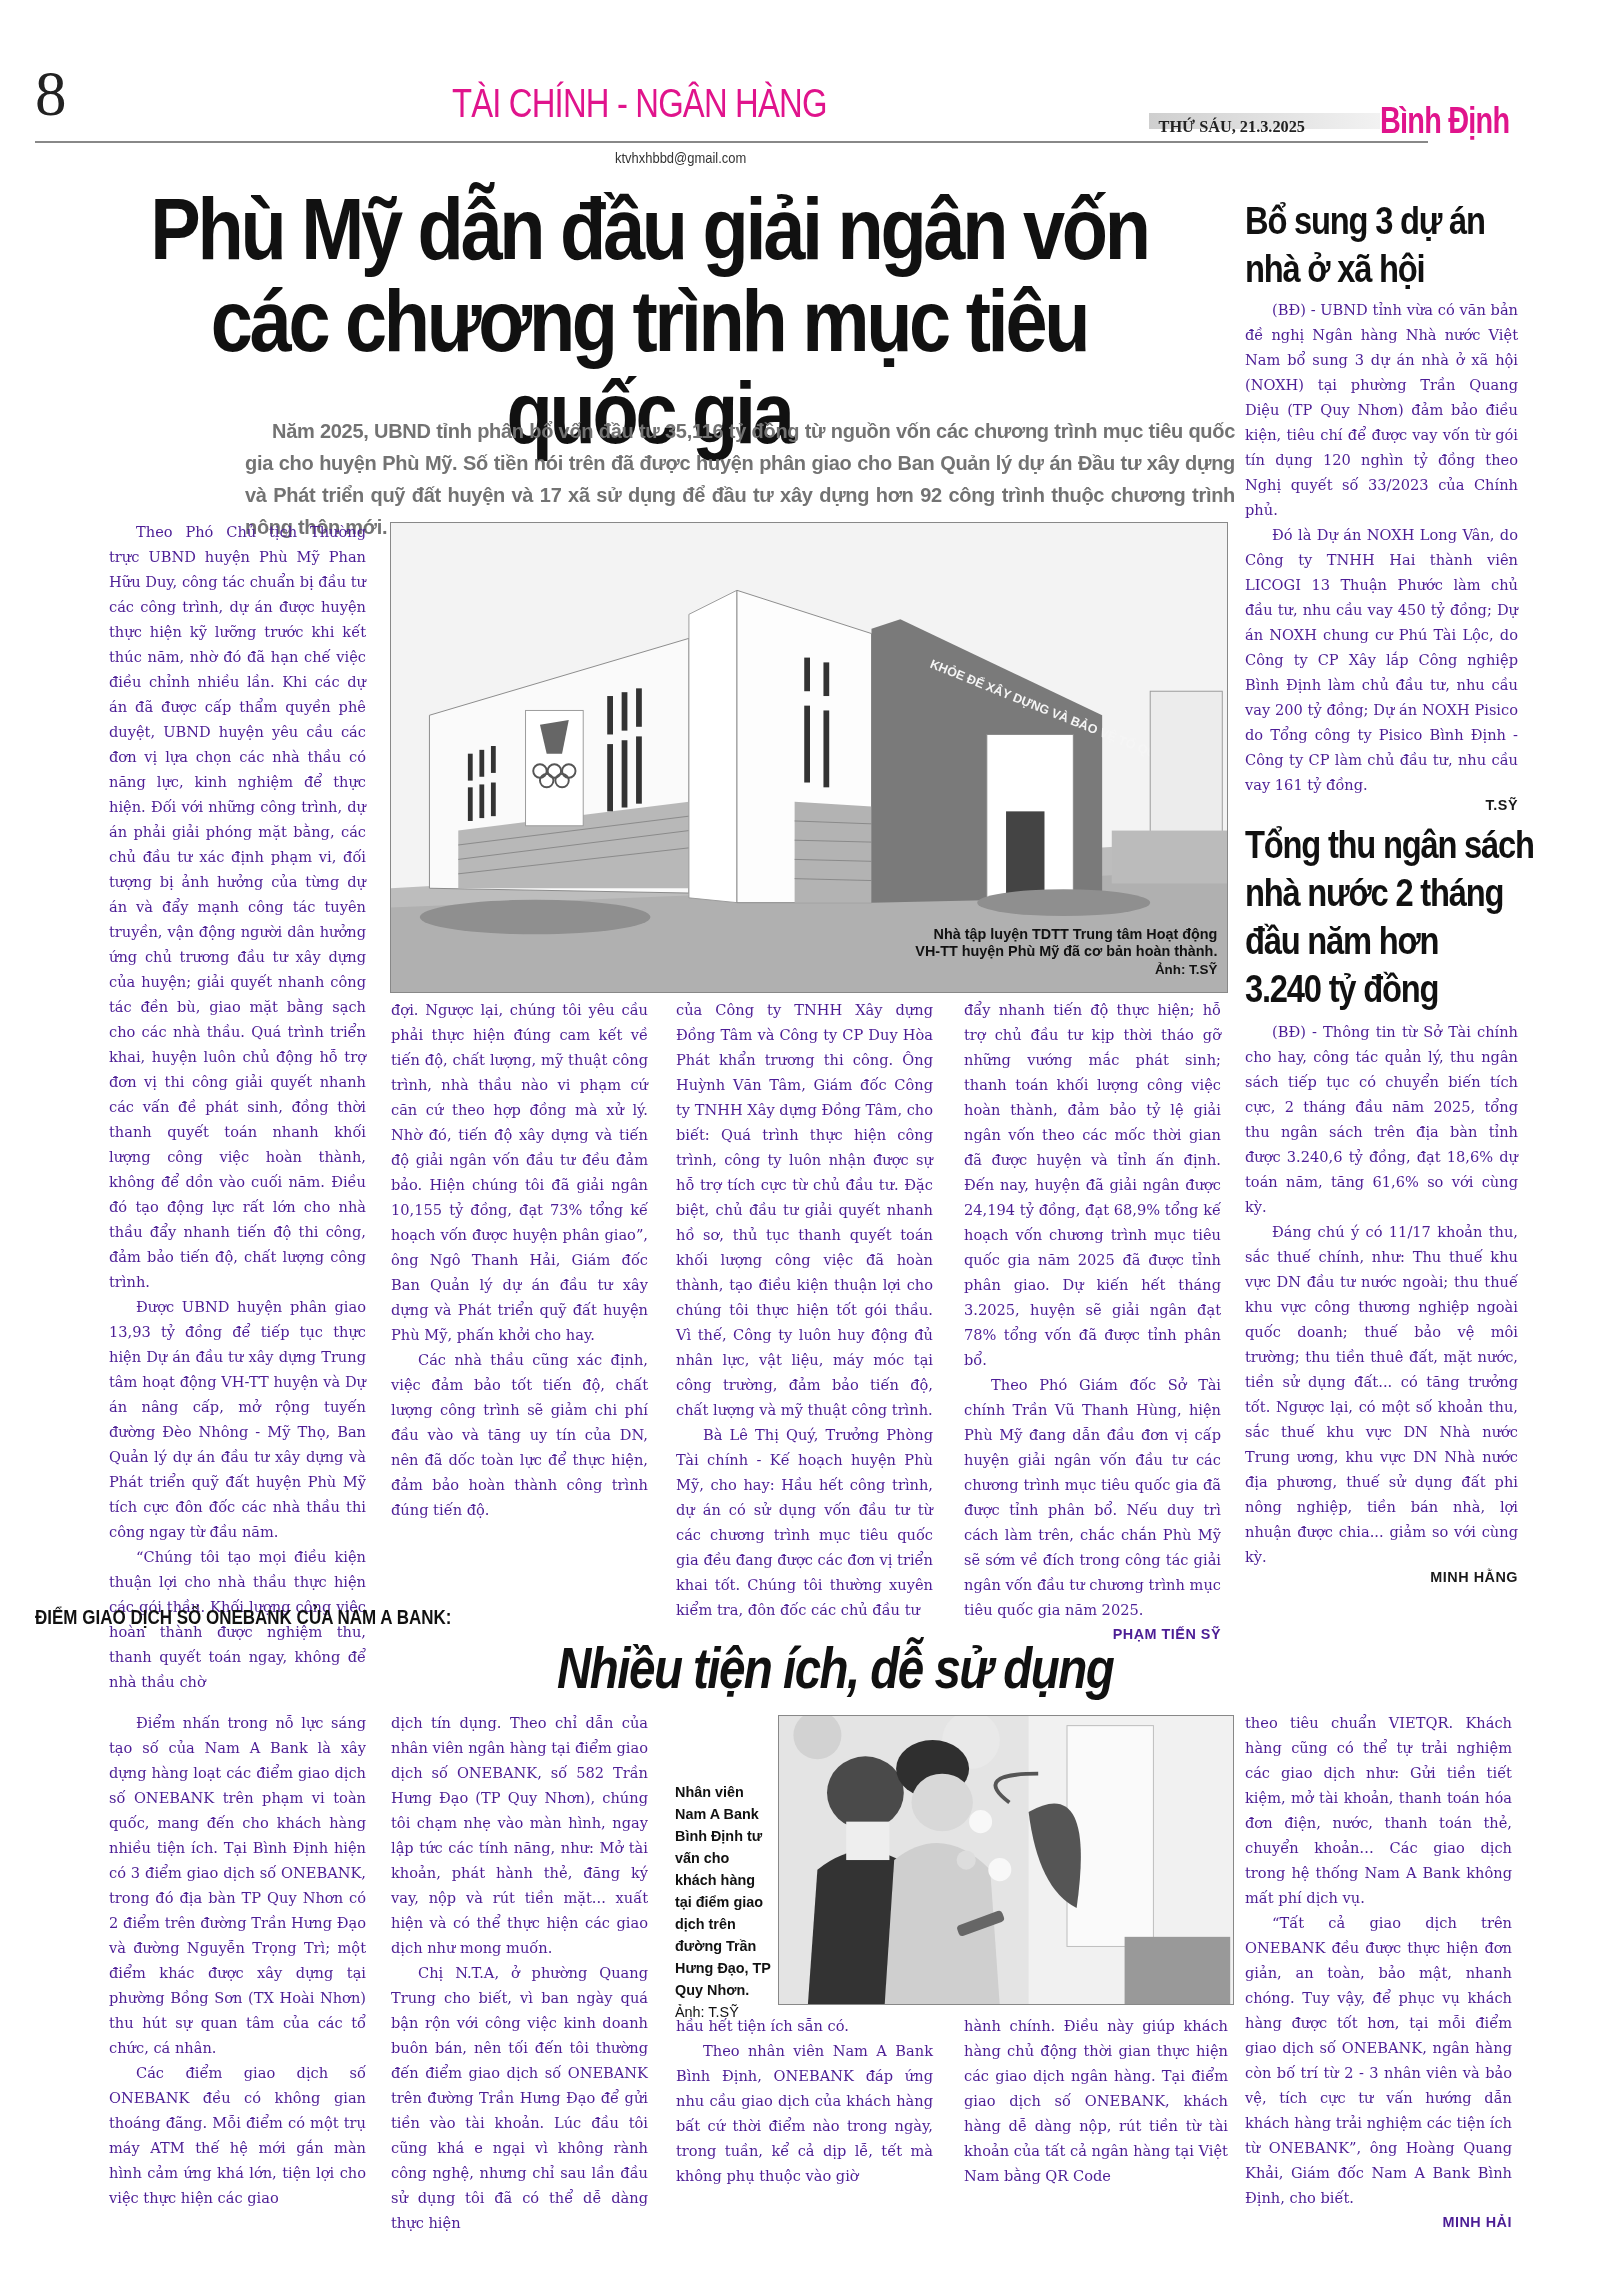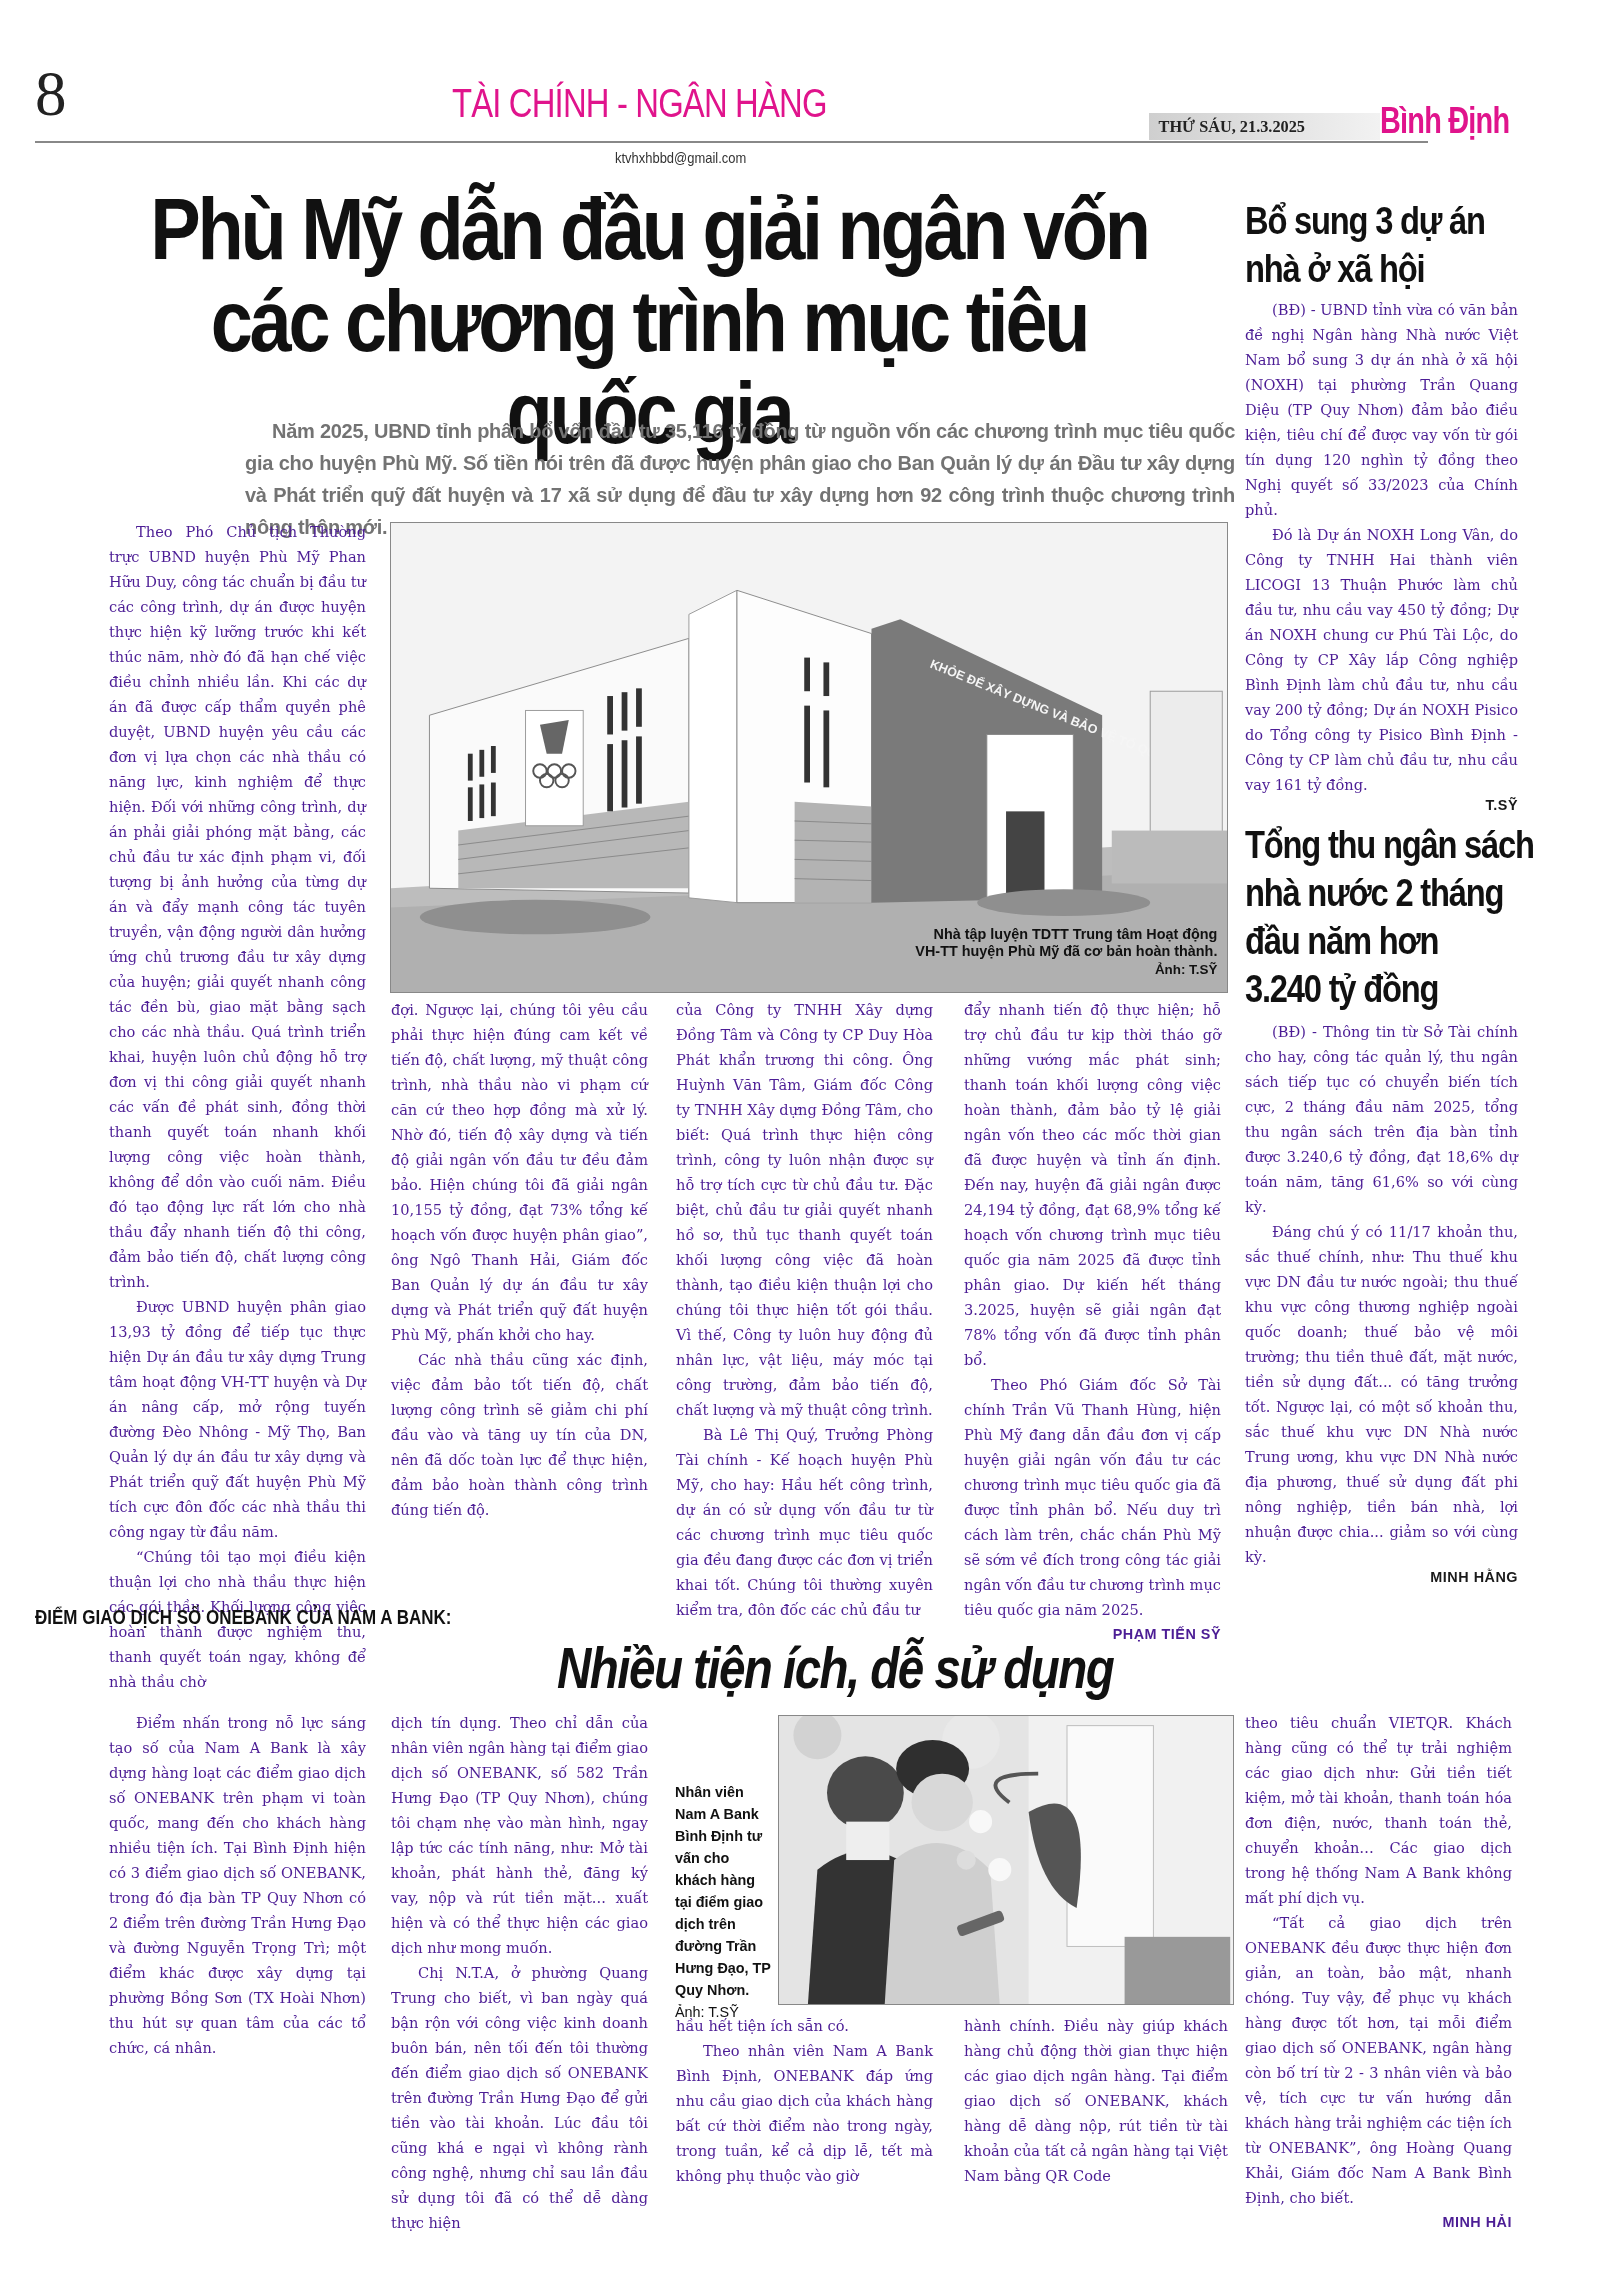--- a/index.html
+++ b/index.html
@@ -4,21 +4,21 @@
 <style>
   * { box-sizing: border-box; margin: 0; padding: 0; }
   html, body { width: 1617px; height: 2287px; background: #fff; }
   body { position: relative; font-family: "DejaVu Serif", serif; color: #1a1a1a; overflow: hidden; }
 
   .abs { position: absolute; }
 
   
   .page-num { left: 35px; top: 63px; font-family: "Liberation Serif", serif; font-size: 63px; line-height: 63px; color: #222; font-weight: 300; }
   .section-title { left: 452px; top: 81px; font-family: "Liberation Sans", sans-serif; font-size: 40px; letter-spacing: -1px; color: #e0148c; transform: scaleX(0.82); transform-origin: left top; white-space: nowrap; }
-  .date-box { left: 1149px; top: 113px; width: 231px; height: 27px; background: linear-gradient(90deg, #cfcfcf, #f2f2f2); font-family: "Liberation Serif", serif; font-weight: bold; font-size: 16.3px; line-height: 27px; padding-left: 9.6px; color: #222; }
+  .date-box { left: 1149px; top: 113px; width: 231px; height: 16px; background: linear-gradient(90deg, #cfcfcf, #f2f2f2); font-family: "Liberation Serif", serif; font-weight: bold; font-size: 16.3px; line-height: 27px; padding-left: 9.6px; color: #222; }
   .brand { left: 1380px; top: 100px; font-family: "Liberation Sans", sans-serif; font-weight: bold; font-size: 37px; color: #e0148c; transform: scaleX(0.78); transform-origin: left top; white-space: nowrap; letter-spacing: -1px; }
   .header-rule { left: 35px; top: 141px; width: 1393px; height: 1.9px; background: #888; }
   .email { left: 615px; top: 150px; font-family: "Liberation Sans", sans-serif; font-size: 14.4px; color: #333; transform: scaleX(0.9); transform-origin: left top; }
 
   
   .headline { left: 58px; top: 183px; width: 1182px; font-family: "Liberation Sans", sans-serif; font-weight: bold; font-size: 88px; line-height: 92px; letter-spacing: -3.8px; text-align: center; color: #111; }
   .headline span { display: block; transform: scaleX(0.86); }
 
   .sapo { left: 245px; top: 415px; width: 990px; font-family: "Liberation Sans", sans-serif; font-weight: bold; font-size: 20px; line-height: 32px; text-align: justify; text-indent: 27px; color: #737373; letter-spacing: -0.3px; }
 
@@ -207,20 +207,21 @@
       <circle cx="230" cy="160" r="12" fill="#f8f8f8"></circle>
       <circle cx="195" cy="150" r="10" fill="#ddd"></circle>
     <path d="M260 100 Q330 60 310 200 Q270 180 260 100 Z" fill="#555"></path>
     <path d="M240 90 Q200 60 270 60" stroke="#555" stroke-width="4" fill="none"></path>
     <rect x="185" y="210" width="50" height="12" rx="4" fill="#666" transform="rotate(-20 210 216)"></rect>
   </svg>
 </div>
 
 <div class="abs col" style="left:109px; top:1710px; width:257px;">
   <p>Điểm nhấn trong nỗ lực sáng tạo số của Nam A Bank là xây dựng hàng loạt các điểm giao dịch số ONEBANK trên phạm vi toàn quốc, mang đến cho khách hàng nhiều tiện ích. Tại Bình Định hiện có 3 điểm giao dịch số ONEBANK, trong đó địa bàn TP Quy Nhơn có 2 điểm trên đường Trần Hưng Đạo và đường Nguyễn Trọng Trì; một điểm khác được xây dựng tại phường Bồng Sơn (TX Hoài Nhơn) thu hút sự quan tâm của các tổ chức, cá nhân.</p>
+  <p>Các điểm giao dịch số ONEBANK đều có không gian thoáng đãng. Mỗi điểm có một trụ máy ATM thế hệ mới gắn màn hình cảm ứng khá lớn, tiện lợi cho việc thực hiện các giao</p>
 </div>
 <div class="abs col" style="left:391px; top:1710px; width:257px;">
   <p class="noindent">dịch tín dụng. Theo chỉ dẫn của nhân viên ngân hàng tại điểm giao dịch số ONEBANK, số 582 Trần Hưng Đạo (TP Quy Nhơn), chúng tôi chạm nhẹ vào màn hình, ngay lập tức các tính năng, như: Mở tài khoản, phát hành thẻ, đăng ký vay, nộp và rút tiền mặt... xuất hiện và có thể thực hiện các giao dịch như mong muốn.</p>
   <p>Chị N.T.A, ở phường Quang Trung cho biết, vì ban ngày quá bận rộn với công việc kinh doanh buôn bán, nên tối đến tôi thường đến điểm giao dịch số ONEBANK trên đường Trần Hưng Đạo để gửi tiền vào tài khoản. Lúc đầu tôi cũng khá e ngại vì không rành công nghệ, nhưng chỉ sau lần đầu sử dụng tôi đã có thể dễ dàng thực hiện</p>
 </div>
 <div class="abs col" style="left:676px; top:2013px; width:257px;">
   <p class="noindent">hầu hết tiện ích sẵn có.</p>
   <p>Theo nhân viên Nam A Bank Bình Định, ONEBANK đáp ứng nhu cầu giao dịch của khách hàng bất cứ thời điểm nào trong ngày, trong tuần, kể cả dịp lễ, tết mà không phụ thuộc vào giờ</p>
 </div>
 <div class="abs col" style="left:964px; top:2013px; width:264px;">

